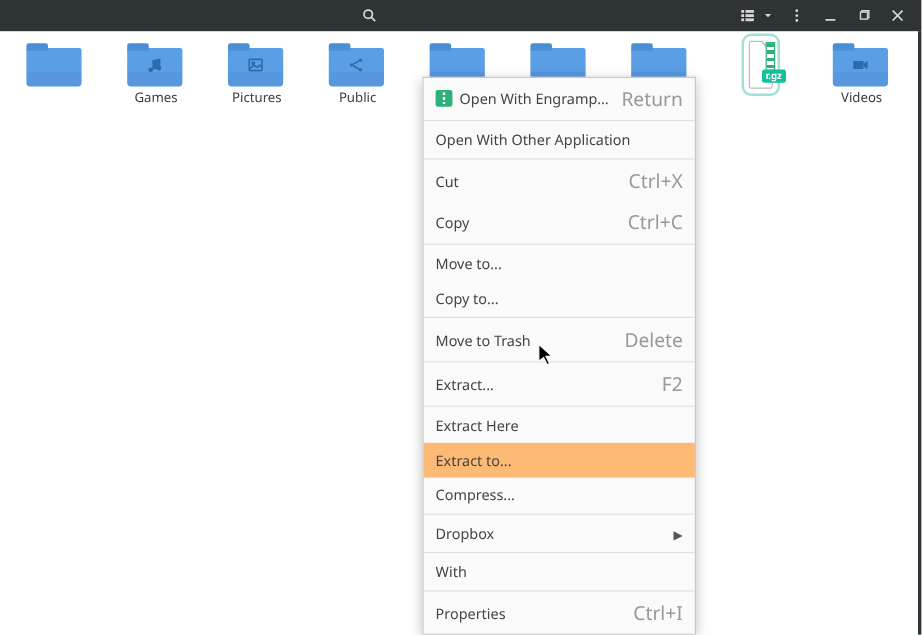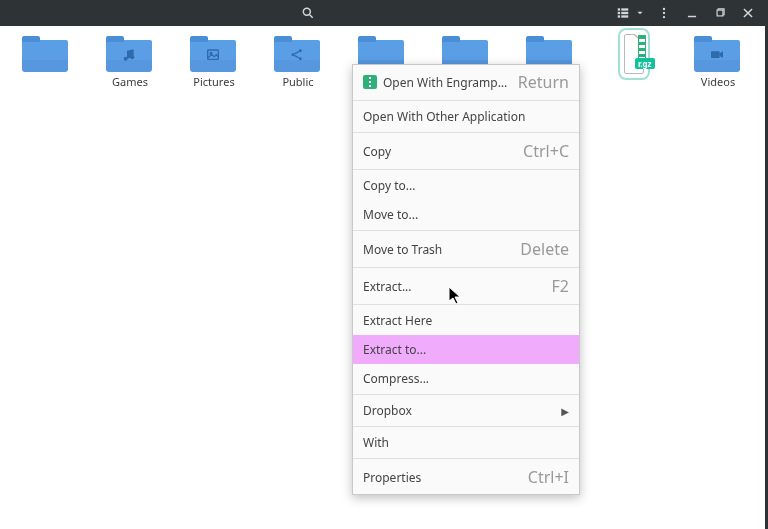--- a/index.html
+++ b/index.html
@@ -118,21 +118,21 @@
     color: #444;
   }
   .ctx .row {
     display: flex; align-items: center;
     padding: 6px 10px 6px 10px;
     min-height: 24px;
     gap: 6px;
   }
   .ctx .row .lbl { flex: 1; white-space: nowrap; overflow: hidden; text-overflow: ellipsis; }
   .ctx .row .accel { color: #999; font-size: 16px; }
-  .ctx .row.hovered { background: #f0abfc; }
+  .ctx .row.hovered { background: #fdba74; }
   .ctx hr { border: none; border-top: 1px solid #e0e0e0; margin: 1px 0; }
   .ctx .mini-ico {
     width: 14px; height: 14px; flex: 0 0 14px;
     display:flex; align-items:center; justify-content:center;
   }
   .ctx .mini-ico.arch {
     background:#2eb07a; border-radius:2px; position:relative;
   }
   .ctx .mini-ico.arch::after{
     content:""; position:absolute; left:6px; top:2px; width:2px; height:10px;
@@ -291,29 +291,33 @@
     <span class="mini-ico arch"></span>
     <span class="lbl">Open With Engrampa Archive Manager</span>
     <span class="accel">Return</span>
   </div>
   <hr>
   <div class="row">
     <span class="lbl">Open With Other Application</span>
   </div>
   <hr>
   <div class="row">
+    <span class="lbl">Cut</span>
+    <span class="accel">Ctrl+X</span>
+  </div>
+  <div class="row">
     <span class="lbl">Copy</span>
     <span class="accel">Ctrl+C</span>
   </div>
   <hr>
   <div class="row">
+    <span class="lbl">Move to...</span>
+  </div>
+  <div class="row">
     <span class="lbl">Copy to...</span>
-  </div>
-  <div class="row">
-    <span class="lbl">Move to...</span>
   </div>
   <hr>
   <div class="row">
     <span class="lbl">Move to Trash</span>
     <span class="accel">Delete</span>
   </div>
   <hr>
   <div class="row">
     <span class="lbl">Extract...</span>
     <span class="accel">F2</span>

